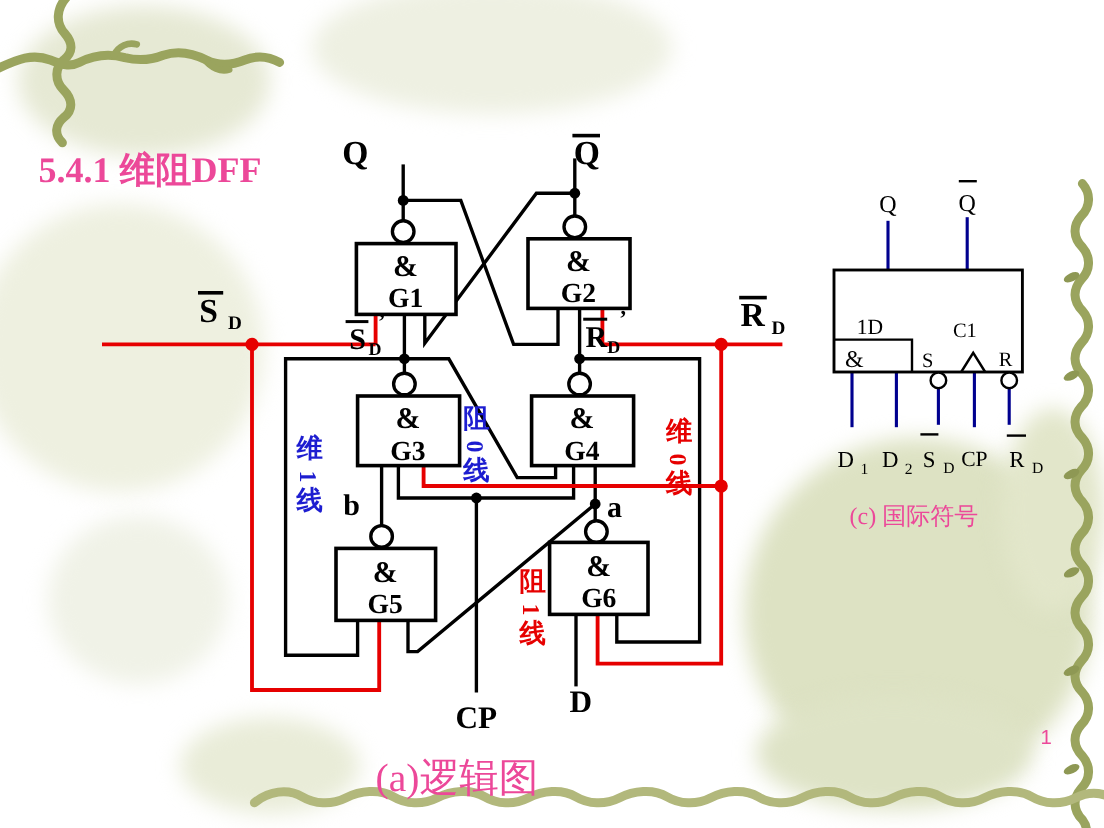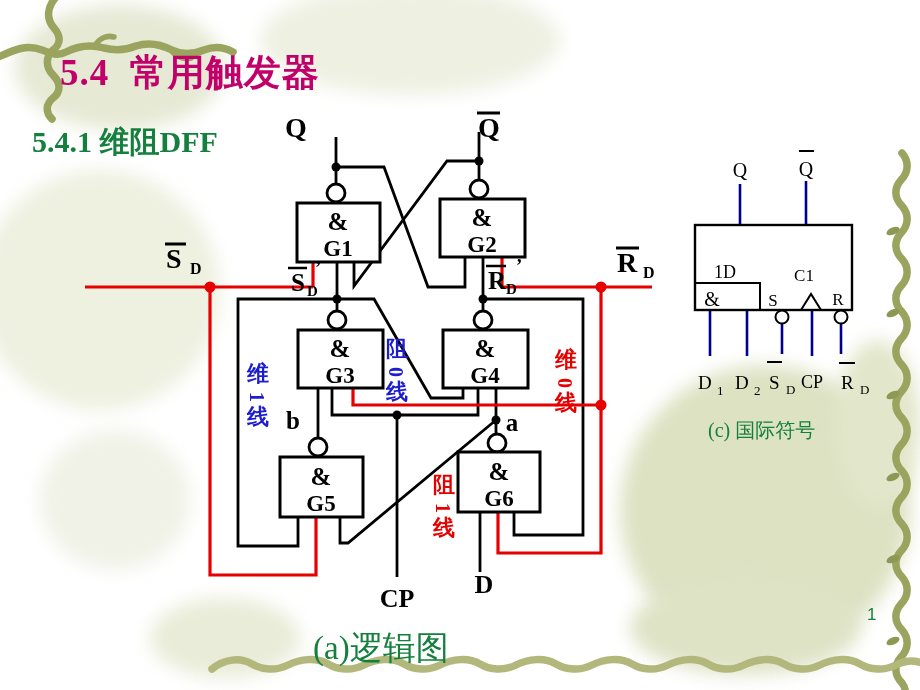--- a/index.html
+++ b/index.html
@@ -2,21 +2,21 @@
 <html><head>
 <meta charset="utf-8">
 <style>
   html,body{margin:0;padding:0;background:#777;}
   #slide{
     position:relative;width:920px;height:690px;background:#ffffff;
     overflow:hidden;font-family:"Liberation Serif","DejaVu Serif",serif;
   }
   .blob{position:absolute;border-radius:50%;filter:blur(9px);}
   #svg-layer{position:absolute;left:0;top:0;z-index:2;}
-  .txt{position:absolute;z-index:3;color:#15803d;}
+  .txt{position:absolute;z-index:3;color:#ec4899;}
   #title{left:60px;top:48px;font-size:37px;font-weight:bold;color:#c10069;white-space:pre;letter-spacing:1px;}
   #subtitle{left:32px;top:122px;font-size:30px;font-weight:bold;white-space:pre;}
   #caption-a{left:313px;top:626px;font-size:33px;font-weight:normal;}
   #caption-c{left:708px;top:417px;font-size:20px;}
   #page-num{left:867px;top:605px;font-size:17px;font-family:"Liberation Sans","DejaVu Sans",sans-serif;}
   text{font-family:"Liberation Serif","DejaVu Serif",serif;}
 </style>
 </head>
 <body>
 
@@ -217,19 +217,18 @@
         <line x1="767" y1="362" x2="782" y2="362" stroke="#000" stroke-width="2"></line>
         <text x="786" y="394" font-size="13">D</text>
         <text x="801" y="388" font-size="18">CP</text>
         <text x="841" y="389" font-size="19">R</text>
         <line x1="839" y1="363" x2="855" y2="363" stroke="#000" stroke-width="2"></line>
         <text x="860" y="394" font-size="13">D</text>
       </g>
     </g>
   </svg>
 
-  <div id="title" class="txt">5.4  常用触发器</div>
   <div id="subtitle" class="txt">5.4.1 维阻DFF</div>
   <div id="caption-a" class="txt">(a)逻辑图</div>
   <div id="caption-c" class="txt">(c) 国际符号</div>
   <div id="page-num" class="txt">1</div>
 
 </div>
 
 </body></html>

